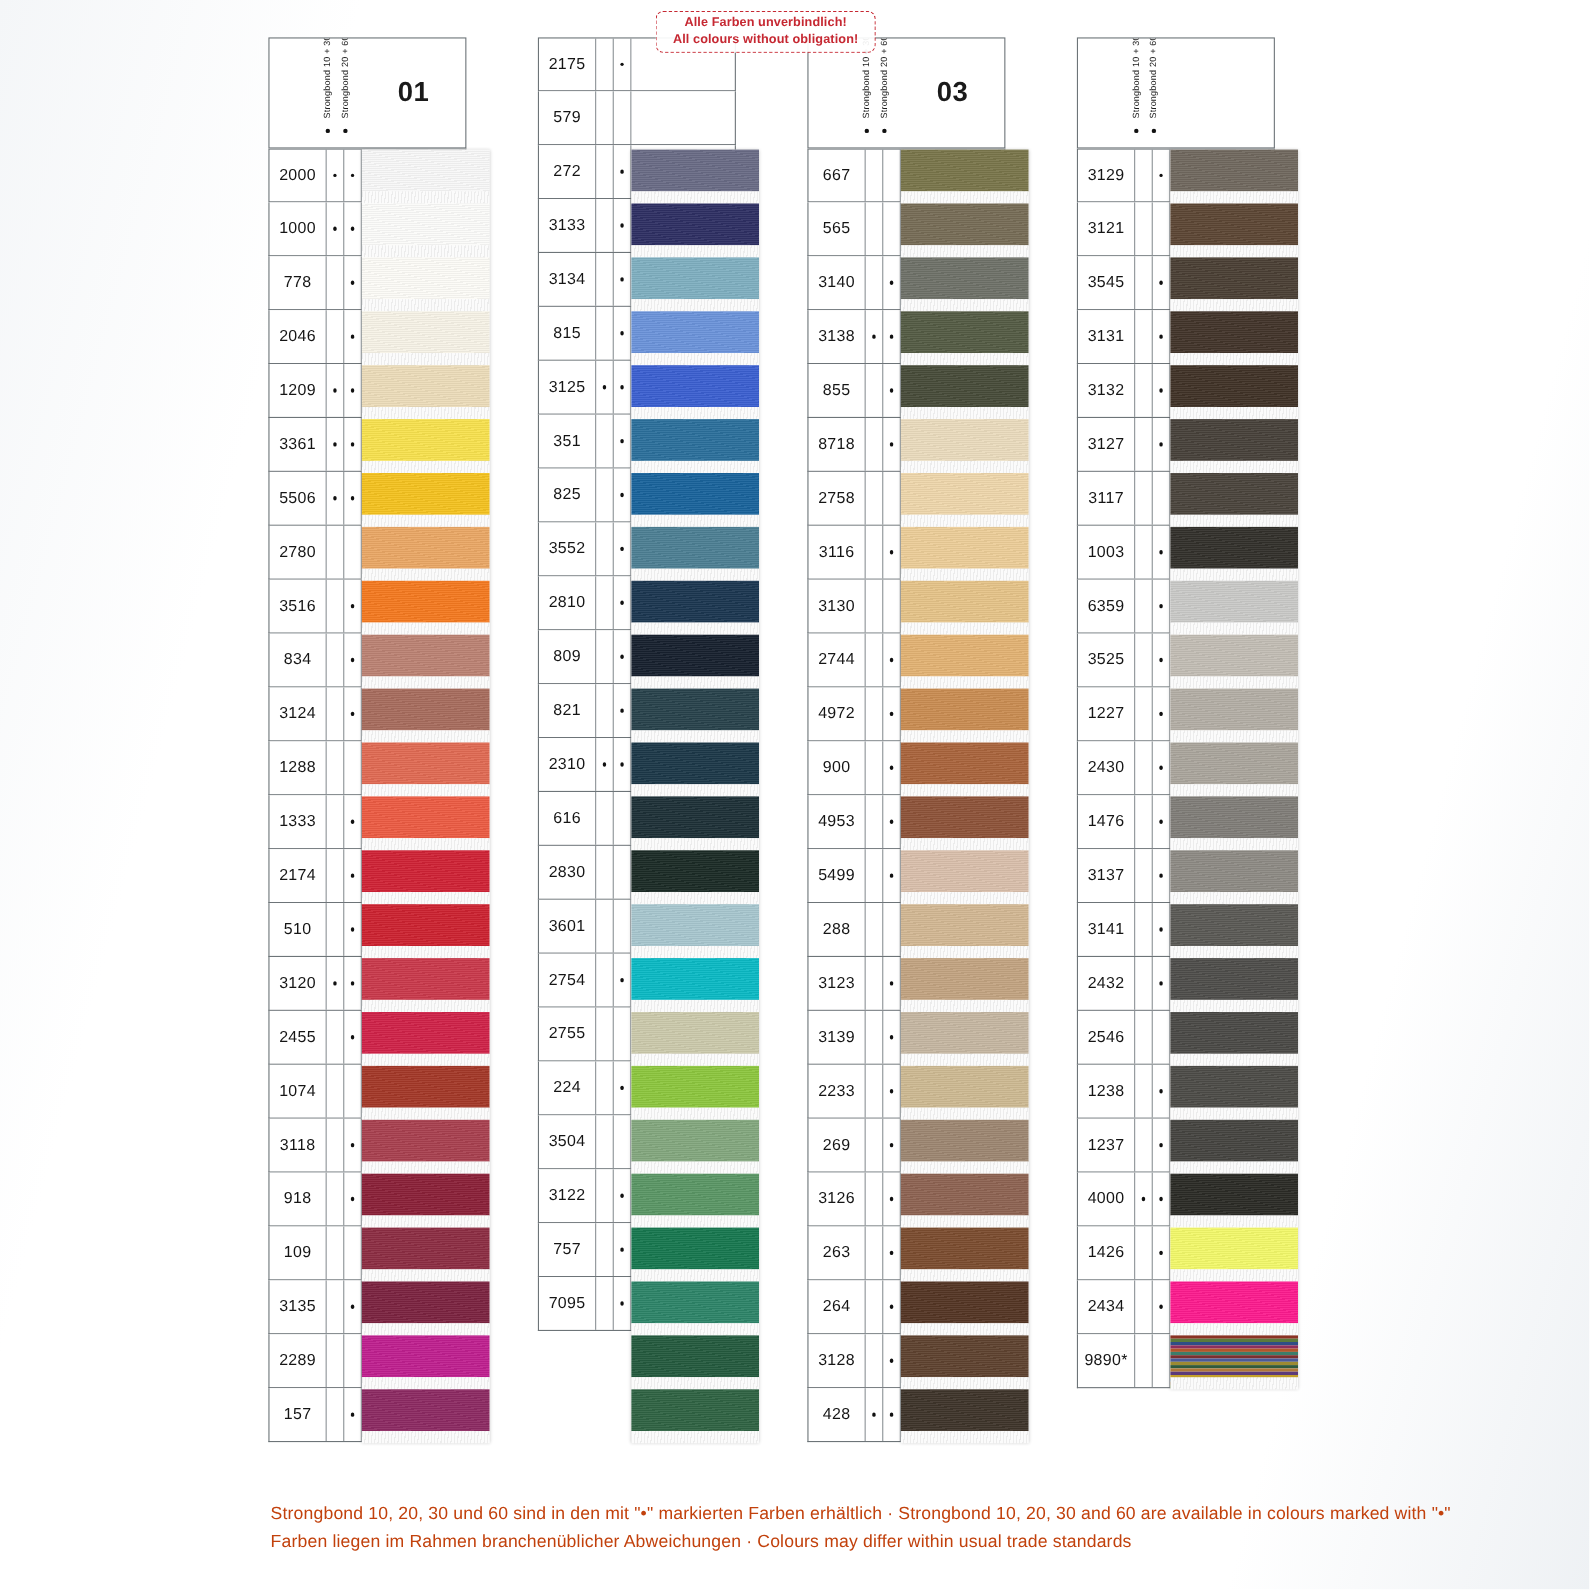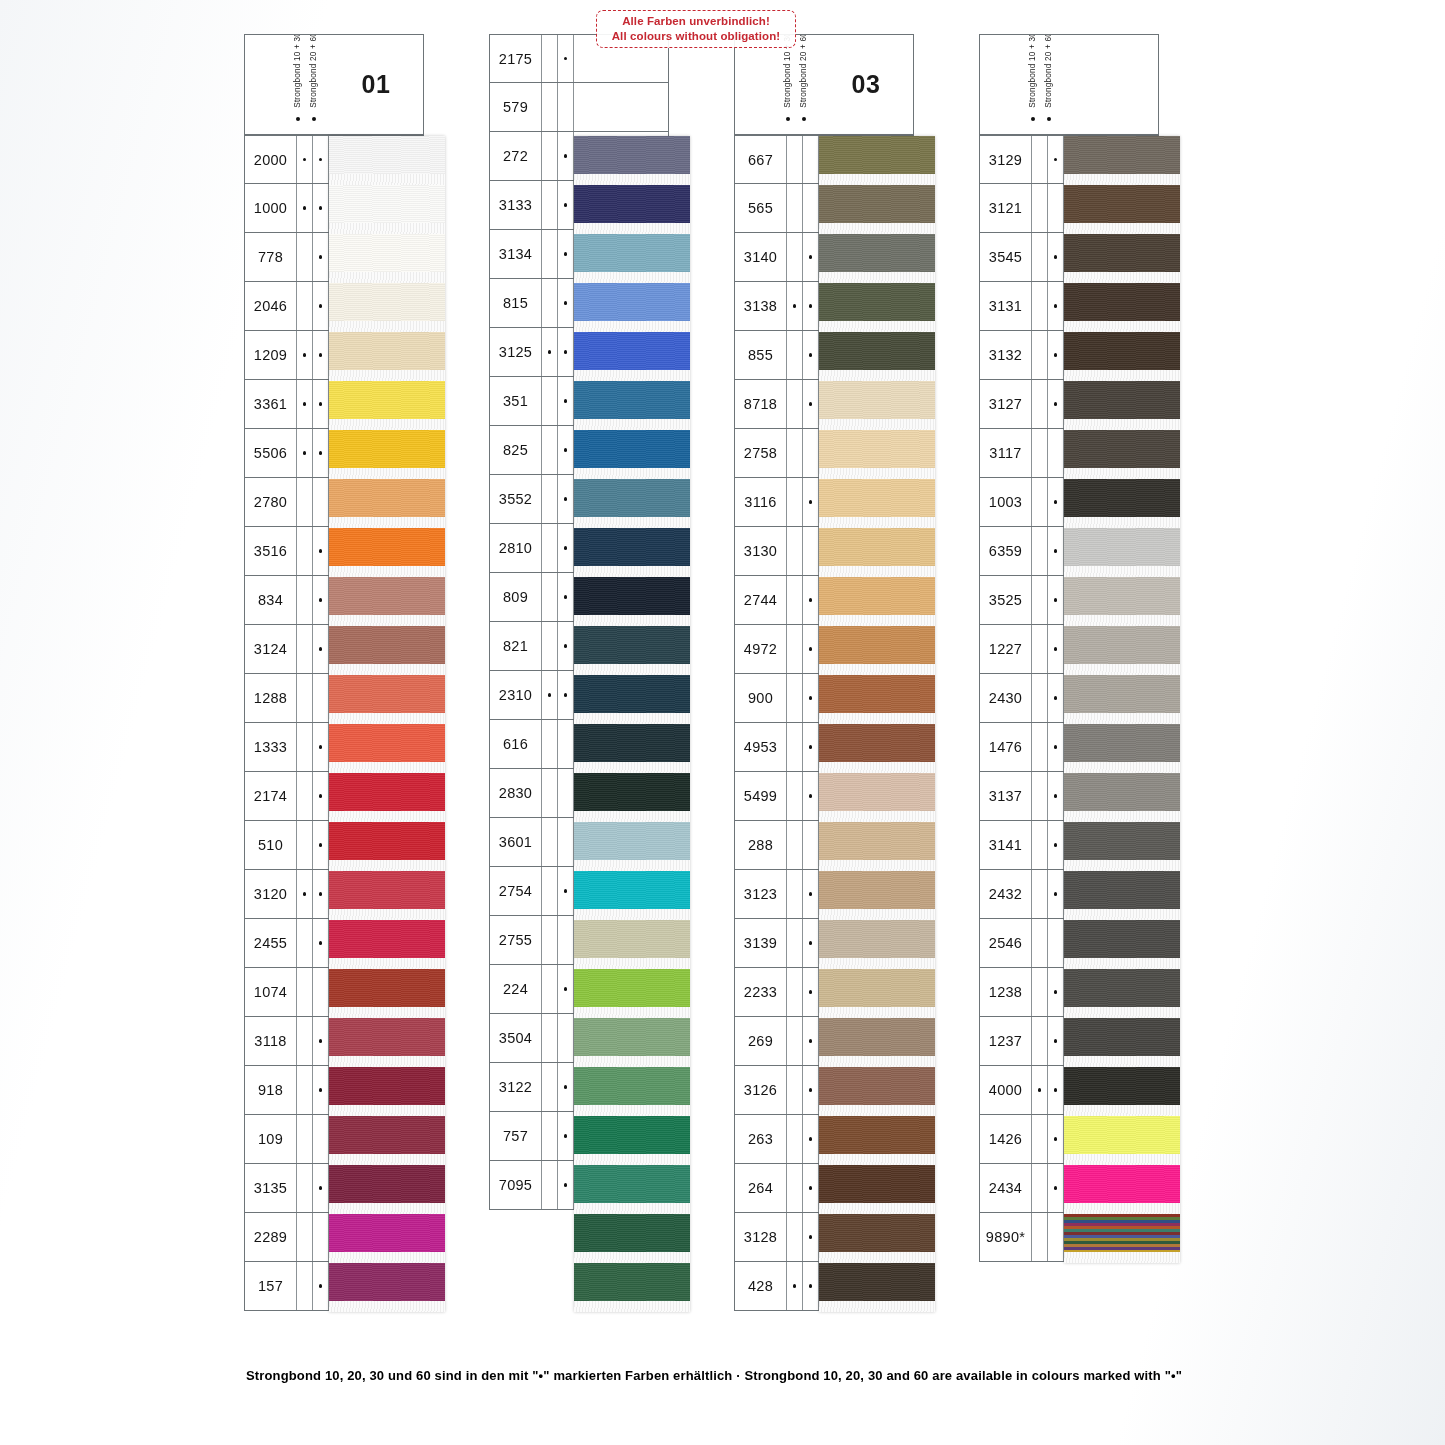--- a/index.html
+++ b/index.html
@@ -161,25 +161,24 @@
   .multi { position: relative; width: 100%; }
   .multi i { display:block; width:100%; height: 3px; }
 
   #footer {
     position: absolute;
     left: 246px; top: 1368px;
     width: 980px;
   }
   #footer p {
     margin: 0 0 7px 0;
-    font-size: 13px;
-    color: #000000;
+    font-size: 16px;
+    color: #c2410c;
     letter-spacing: .15px;
     white-space: nowrap;
-    font-weight: bold;
   }
 </style>
 </head>
 <body>
 
 <div id="page">
   <div id="paper-tint"></div>
 
   <div id="warning-badge">
     <div class="wl">Alle Farben unverbindlich!</div>
@@ -1175,14 +1174,15 @@
           <i style="background: rgb(58, 106, 138);"></i>
           <i style="background: rgb(138, 90, 42);"></i>
           <i style="background: rgb(106, 138, 58);"></i>
         </div>
         <div class="gap" style="height: 11px;"></div>
       </div>
     </div>
 
   <div id="footer">
     <p>Strongbond 10, 20, 30 und 60 sind in den mit "•" markierten Farben erhältlich · Strongbond 10, 20, 30 and 60 are available in colours marked with  "•"</p>
+    <p>Farben liegen im Rahmen branchenüblicher Abweichungen · Colours may differ within usual trade standards</p>
   </div>
 </div>
 
 </body></html>

